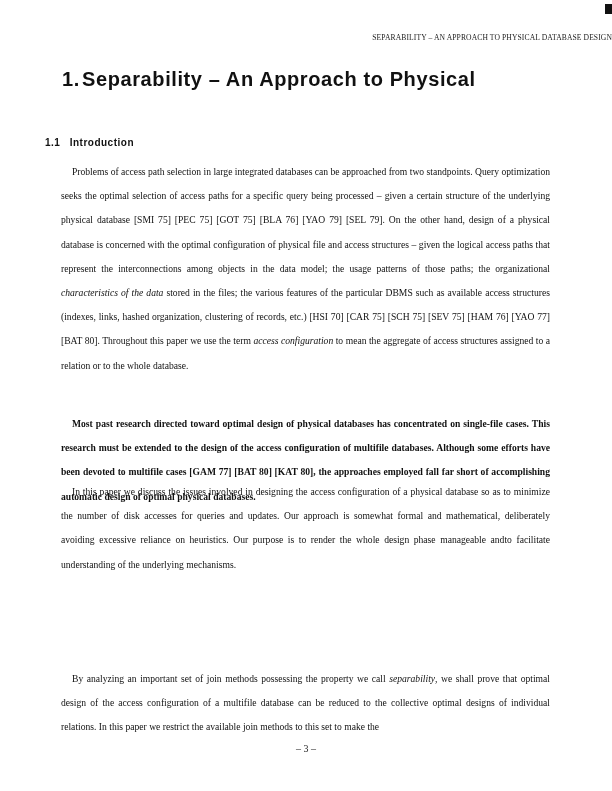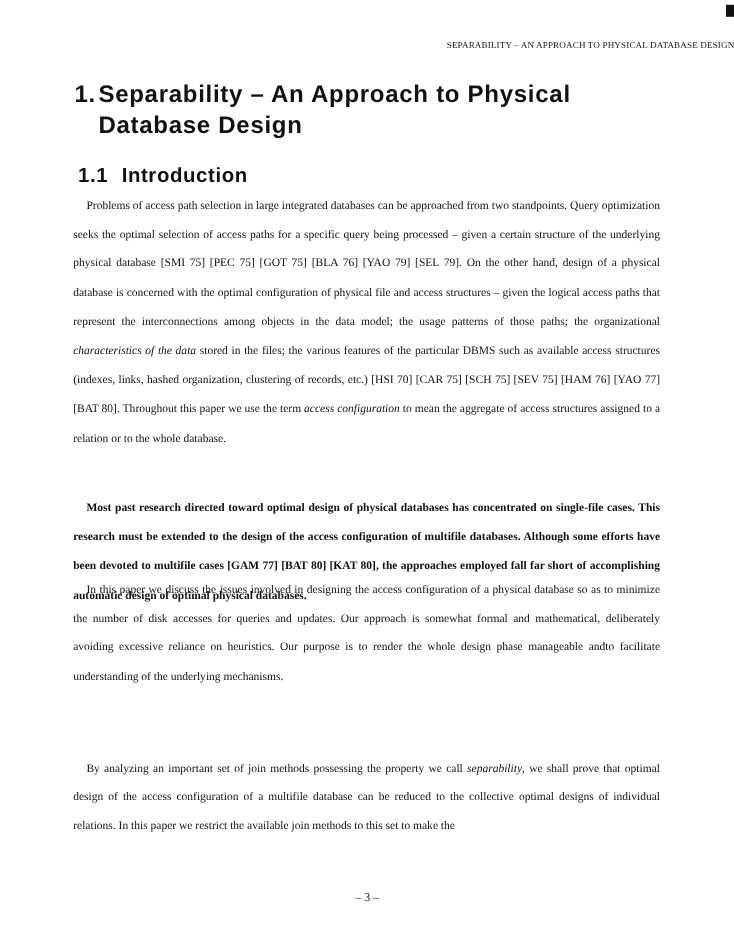--- a/index.html
+++ b/index.html
@@ -10,51 +10,50 @@
       font-family: "Liberation Serif", serif; font-size: 7.6px; letter-spacing: 0.1px; color: #222;
     }
     .title {
       position: absolute; left: 62px; top: 66px; width: 480px;
       font-family: Liberation Sans, sans-serif; font-weight: bold; font-size: 20px;
       line-height: 26px; letter-spacing: 0.6px; color: #111; margin: 0;
     }
     .title .num { display: inline-block; width: 20px; }
     .title .line2 { display: block; padding-left: 20px; }
     .section {
-      position: absolute; left: 65px; top: 137px;
-      font-family: "Liberation Sans", sans-serif; font-weight: bold; font-size: 17px;
+      position: absolute; left: 45px; top: 137px;
+      font-family: "Liberation Sans", sans-serif; font-weight: bold; font-size: 10px;
       letter-spacing: 0.5px; color: #111; margin: 0; text-align: center;
     }
     .section .num { margin-right: 6px; }
     .body-text {
       position: absolute; left: 61px; width: 489px;
       font-family: "Liberation Serif", serif; font-size: 9.6px; line-height: 24.2px;
       text-align: justify; color: #111; margin: 0;
     }
     .body-text .indent { display: inline-block; width: 11px; }
     .body-text i { font-style: italic; }
     #p1 { top: 160px; }
     #p2 { top: 412px; font-weight: bold; }
     #p3 { top: 480px; }
-    #p4 { top: 629px; }
+    #p4 { top: 667px; }
     .page-num {
       position: absolute; top: 743px; left: 0; width: 612px; text-align: center;
       font-family: "Liberation Serif", serif; font-size: 10px; color: #222;
     }
   </style>
 </head>
 <body>
 
 <div class="scan-mark"></div>
 
 <div class="running-head">SEPARABILITY – AN APPROACH TO PHYSICAL DATABASE DESIGN</div>
 
 <h1 class="title">
   <span class="num">1.</span><span>Separability – An Approach to Physical</span>
-  <span class="line2">Database Design</span>
 </h1>
 
 <h2 class="section">
   <span class="num">1.1</span>
   <span>Introduction</span>
 </h2>
 
 <p class="body-text" id="p1"><span class="indent"></span><span>Problems of access path selection in large integrated databases can be approached from two standpoints. Query optimization seeks the optimal selection of access paths for a specific query being processed – given a certain structure of the underlying physical database [SMI 75] [PEC 75] [GOT 75] [BLA 76] [YAO 79] [SEL 79]. On the other hand, design of a physical database is concerned with the optimal configuration of physical file and access structures – given the logical access paths that represent the interconnections among objects in the data model; the usage patterns of those paths; the organizational </span><i>characteristics of the data</i><span> stored in the files; the various features of the particular DBMS such as available access structures (indexes, links, hashed organization, clustering of records, etc.) [HSI 70] [CAR 75] [SCH 75] [SEV 75] [HAM 76] [YAO 77] [BAT 80]. Throughout this paper we use the term </span><i>access configuration</i><span> to mean the aggregate of access structures assigned to a relation or to the whole database.</span></p>
 
 <p class="body-text" id="p2"><span class="indent"></span><span>Most past research directed toward optimal design of physical databases has concentrated on single-file cases.  This research must be extended to the design of the access configuration of multifile databases. Although some efforts have been devoted to multifile cases [GAM 77] [BAT 80] [KAT 80], the approaches employed fall far short of accomplishing automatic design of optimal physical databases.</span></p>

